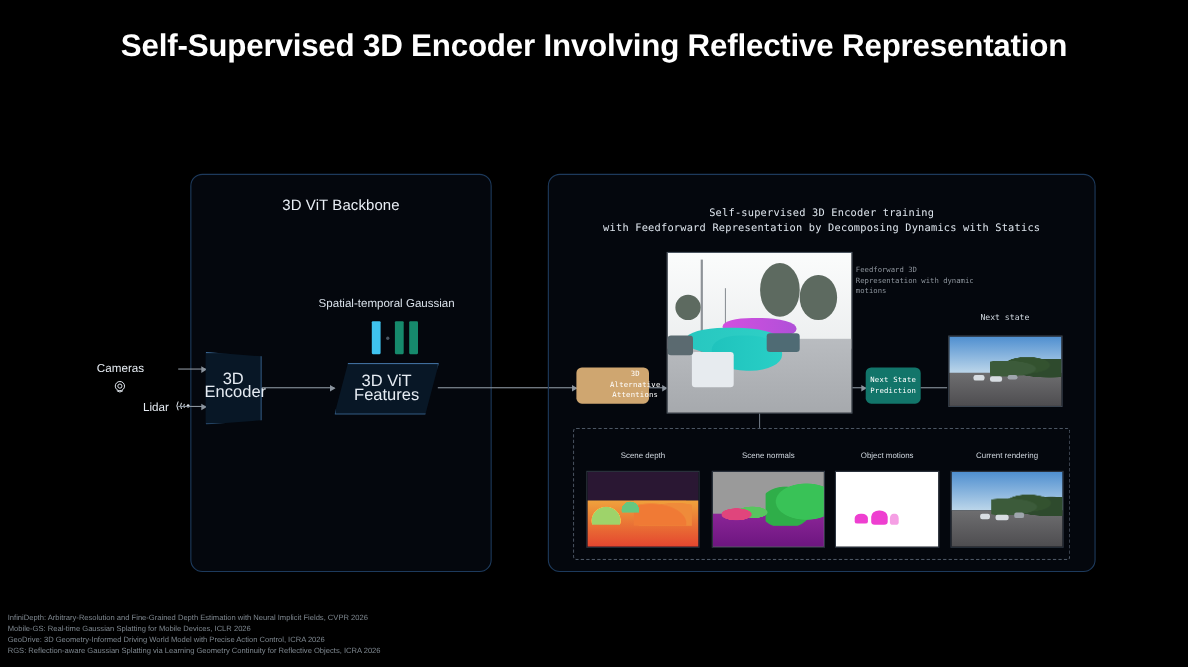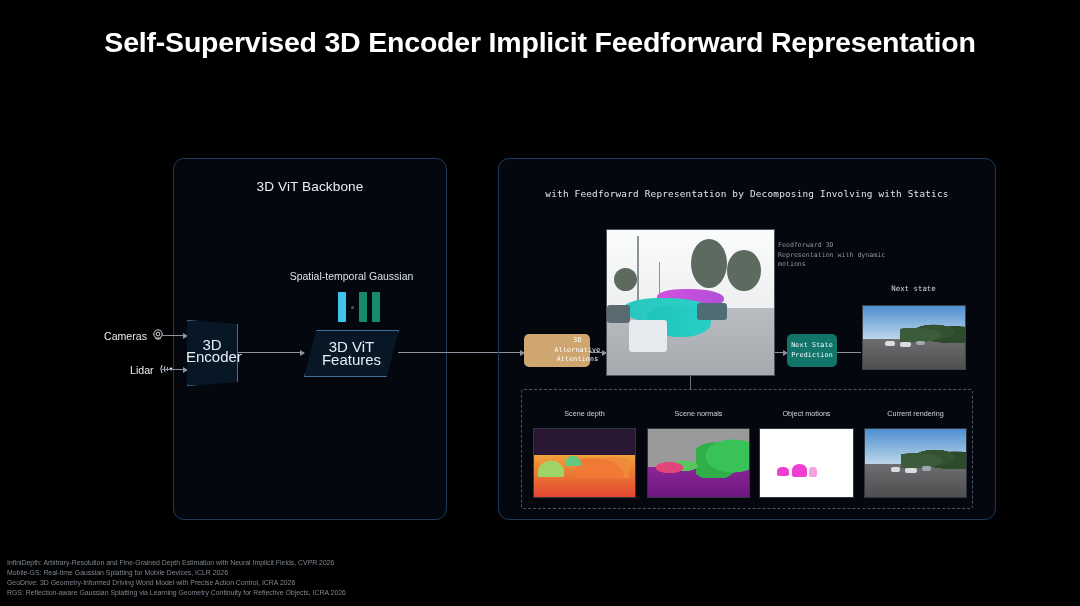--- a/index.html
+++ b/index.html
@@ -44,21 +44,21 @@
   #right-panel .panel-title {
     top: 28px; font-size: 9.4px; line-height: 14px; color: #dfe6ee;
     letter-spacing: .2px;
   }
 
   
   .io-label {
     position: absolute; color: #e6ecf3; font-size: 10.6px; white-space: nowrap;
     display: flex; align-items: center; gap: 5px;
   }
-  #cameras-label { left: 104px; top: 329px; }
+  #cameras-label { left: 88px; top: 329px; flex-direction: column; }
   #lidar-label   { left: 105px; top: 363px; padding-left: 25px; }
 
   .conn {
     position: absolute; height: 1px; background: #8b949e;
   }
   .conn::after {
     content: ""; position: absolute; right: -1px; top: -2.5px;
     border-left: 5px solid #8b949e;
     border-top: 3px solid transparent;
     border-bottom: 3px solid transparent;
@@ -211,21 +211,21 @@
                  radial-gradient(ellipse at 62% 60%, #58c55f 0 34%, transparent 36%);}
 
   .motimg { position:absolute; inset:0; background:#ffffff; }
   .motimg .m { position:absolute; background:#ee3fd0; border-radius: 45% 45% 20% 20%; }
 </style>
 </head>
 <body>
 
 <div class="slide">
 
-  <div class="title">Self-Supervised 3D Encoder Implicit Feedforward Representation</div>
+  <div class="title">Self-Supervised 3D Encoder Involving Reflective Representation</div>
 
   <div class="panel" id="left-panel">
     <div class="panel-title">3D ViT Backbone</div>
   </div>
 
   <div class="io-label" id="cameras-label">
     <span>Cameras</span>
     <span>
       <svg width="12" height="12" viewBox="0 0 12 12">
         <circle cx="6" cy="5" r="4.2" fill="none" stroke="#e6ecf3" stroke-width="0.9"></circle>
@@ -264,21 +264,22 @@
     <div class="bar" style="background:#3fc4f0"></div>
     <div class="dot"></div>
     <div class="bar" style="background:#168a6c"></div>
     <div class="bar" style="background:#168a6c"></div>
   </div>
 
   <div class="conn noarrow" id="conn-vit-out"></div>
 
   <div class="panel" id="right-panel">
     <div class="panel-title mono">
-      <div>with Feedforward Representation by Decomposing Involving with Statics</div>
+      <div>Self-supervised 3D Encoder training</div>
+      <div>with Feedforward Representation by Decomposing Dynamics with Statics</div>
     </div>
   </div>
 
   <div class="conn" id="conn-alt-in"></div>
 
   <div class="badge mono" id="badge-alt">3D Alternative
 Attentions</div>
 
   <div class="conn" id="conn-alt-img"></div>
 

